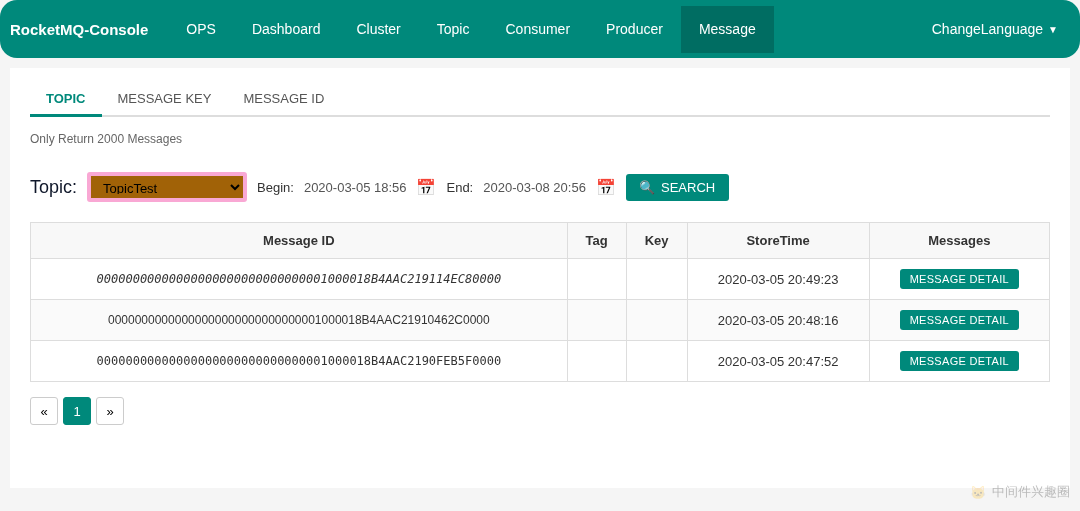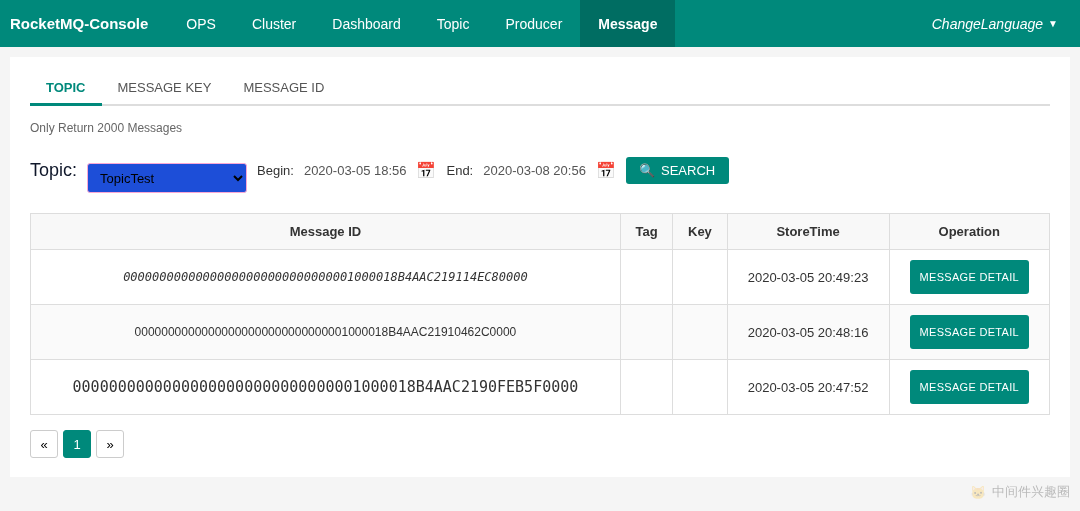--- a/index.html
+++ b/index.html
@@ -3,23 +3,24 @@
   <meta charset="utf-8">
   <style>
     * { margin: 0; padding: 0; box-sizing: border-box; }
     body { font-family: Arial, sans-serif; font-size: 13px; background: #f5f5f5; width: 1080px; }
 
     
     .navbar {
       background: #00897b;
       display: flex;
       align-items: center;
-      height: 47px;
+      height: 58px;
       padding: 0 10px;
       color: white;
+      border-radius: 17px;
     }
     .navbar .brand {
       font-weight: bold;
       font-size: 15px;
       margin-right: 20px;
       white-space: nowrap;
     }
     .nav-items {
       display: flex;
       align-items: center;
@@ -28,26 +29,25 @@
     .nav-item {
       padding: 0 18px;
       height: 47px;
       display: flex;
       align-items: center;
       cursor: pointer;
       font-size: 14px;
       color: white;
       white-space: nowrap;
     }
-    .nav-item.active { background: rgba(0,0,0,0.2); font-weight: bold; }
+    .nav-item.active { background: rgba(0,0,0,0.2); font-weight: normal; }
     .nav-right {
       margin-left: auto;
       display: flex;
       align-items: flex-start;
-      font-style: italic;
     }
     .nav-lang {
       display: flex;
       align-items: center;
       cursor: pointer;
       padding: 0 12px;
       font-size: 14px;
       color: white;
     }
     .nav-lang .caret { margin-left: 5px; font-size: 10px; }
@@ -77,43 +77,42 @@
     .tab.active {
       color: #00897b;
       border-bottom: 3px solid #00897b;
       font-weight: bold;
     }
 
     
     .info-text {
       font-size: 12px;
       color: #666;
-      margin-bottom: 12px;
+      margin-bottom: 26px;
     }
 
     
     .search-bar {
       display: flex;
       align-items: center;
       gap: 10px;
       margin-bottom: 20px;
     }
     .search-bar label {
       font-size: 18px;
       color: #0f172a;
     }
     .search-bar select {
       padding: 4px 8px;
-      border: 1px solid #f9a8d4;
+      border: 4px solid #f9a8d4;
       border-radius: 3px;
       font-size: 13px;
       width: 160px;
       height: 30px;
-      background: #1d4ed8;
-      margin-top: 16px;
+      background: #a16207;
     }
     .search-bar .date-label {
       font-size: 13px;
       color: #333;
     }
     .search-bar .date-value {
       font-size: 13px;
       color: #555;
     }
     .calendar-icon {
@@ -153,21 +152,21 @@
       padding: 10px 12px;
       text-align: center;
       color: #333;
     }
     .data-table tr:nth-child(even) { background: #fafafa; }
 
     .msg-detail-btn {
       background: #00897b;
       color: white;
       border: none;
-      padding: 11px 10px;
+      padding: 4px 10px;
       border-radius: 3px;
       font-size: 11px;
       cursor: pointer;
       letter-spacing: 0.3px;
     }
 
     
     .pagination {
       display: flex;
       align-items: center;
@@ -205,23 +204,24 @@
       gap: 5px;
     }
   </style>
 </head>
 <body>
 
 <nav class="navbar">
   <span class="brand">RocketMQ-Console</span>
   <div class="nav-items">
     <div id="nav-item-0" class="nav-item">OPS</div>
+    <div id="nav-item-1" class="nav-item">Dashboard</div>
     <div id="nav-item-2" class="nav-item">Cluster</div>
-    <div id="nav-item-1" class="nav-item">Dashboard</div>
     <div id="nav-item-3" class="nav-item">Topic</div>
+    <div id="nav-item-4" class="nav-item">Consumer</div>
     <div id="nav-item-5" class="nav-item">Producer</div>
     <div id="nav-item-6" class="nav-item active">Message</div>
   </div>
   <div class="nav-right">
     <div class="nav-lang">
       <span>ChangeLanguage</span>
       <span class="caret">▼</span>
     </div>
   </div>
 </nav>
@@ -253,21 +253,21 @@
     </button>
   </div>
 
   <table class="data-table">
     <thead>
       <tr>
         <th>Message ID</th>
         <th>Tag</th>
         <th>Key</th>
         <th>StoreTime</th>
-        <th>Operation</th>
+        <th>Messages</th>
       </tr>
     </thead>
     <tbody id="table-body">
     <tr>
       <td style="font-family:monospace;font-size:12px;font-style:italic;">00000000000000000000000000000001000018B4AAC219114EC80000</td>
       <td></td>
       <td></td>
       <td>2020-03-05 20:49:23</td>
       <td>
         <button class="msg-detail-btn">MESSAGE DETAIL</button>
@@ -276,21 +276,21 @@
         <tr>
       <td style="font-family:Liberation Sans, sans-serif;font-size:12px;">00000000000000000000000000000001000018B4AAC21910462C0000</td>
       <td></td>
       <td></td>
       <td>2020-03-05 20:48:16</td>
       <td>
         <button class="msg-detail-btn">MESSAGE DETAIL</button>
       </td>
     </tr>
         <tr>
-      <td style="font-family:monospace;font-size:15px;">00000000000000000000000000000001000018B4AAC2190FEB5F0000</td>
+      <td style="font-family:monospace;font-size:12px;">00000000000000000000000000000001000018B4AAC2190FEB5F0000</td>
       <td></td>
       <td></td>
       <td>2020-03-05 20:47:52</td>
       <td>
         <button class="msg-detail-btn">MESSAGE DETAIL</button>
       </td>
     </tr>
       </tbody>
   </table>
 

